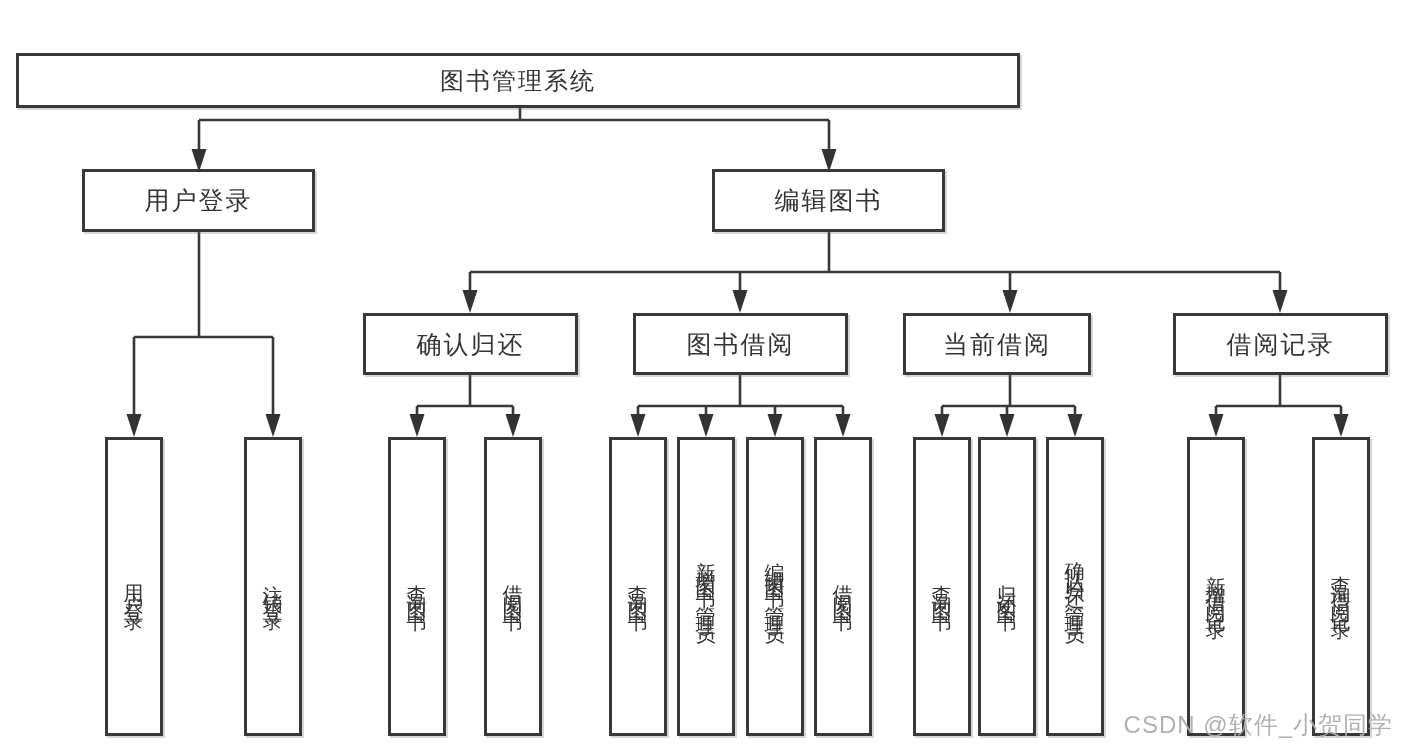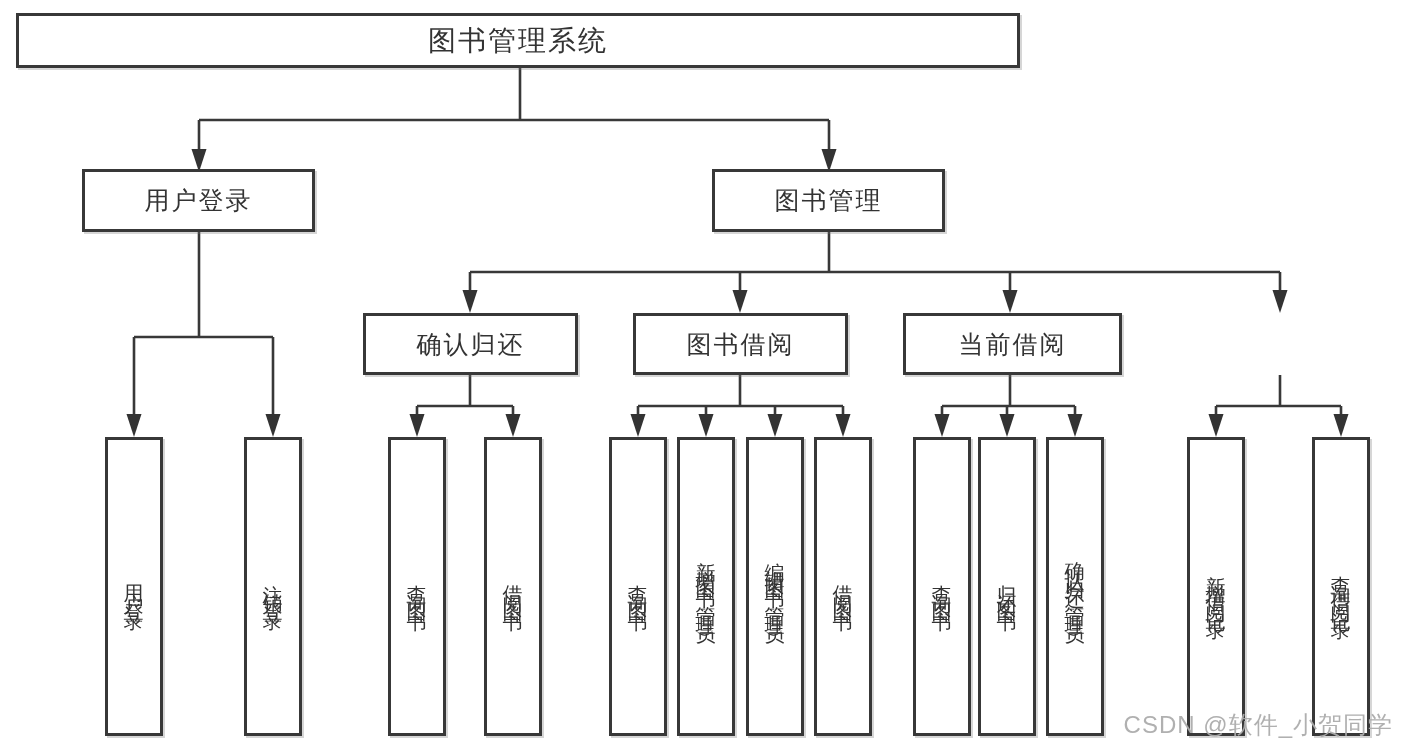--- a/index.html
+++ b/index.html
@@ -27,21 +27,21 @@
     align-items: center;
     justify-content: center;
     z-index: 2;
     color: #333333;
   }
   .hnode {
     font-size: 25px;
     letter-spacing: 2px;
     white-space: nowrap;
   }
-  .root-node { font-size: 28px; }
+  .root-node { font-size: 24px; margin-top: 40px; }
   .leaf {
     width: 58px;
     top: 437px;
     height: 299px;
     font-size: 20px;
   }
   .leaf .vtext {
     writing-mode: vertical-rl;
     letter-spacing: 9px;
     line-height: 1.0;
@@ -133,31 +133,34 @@
   </svg>
 
   <div class="node hnode root-node" style="left:16px; top:13px; width:1004px; height:55px;">
     <span>图书管理系统</span>
   </div>
 
   <div class="node hnode" style="left:82px; top:169px; width:233px; height:63px;">
     <span>用户登录</span>
   </div>
   <div class="node hnode" style="left:712px; top:169px; width:233px; height:63px;">
-    <span>图书管理</span>
+    <span>编辑图书</span>
   </div>
 
   <div class="node hnode" style="left:363px; top:313px; width:215px; height:62px;">
     <span>确认归还</span>
   </div>
   <div class="node hnode" style="left:633px; top:313px; width:215px; height:62px;">
     <span>图书借阅</span>
   </div>
-  <div class="node hnode" style="left:903px; top:313px; width:219px; height:62px;">
+  <div class="node hnode" style="left:903px; top:313px; width:188px; height:62px;">
     <span>当前借阅</span>
+  </div>
+  <div class="node hnode" style="left:1173px; top:313px; width:215px; height:62px;">
+    <span>借阅记录</span>
   </div>
 
   <div class="node leaf" style="left:105px;">
     <span class="vtext">用户登录</span>
   </div>
   <div class="node leaf" style="left:244px;">
     <span class="vtext">注销登录</span>
   </div>
 
   <div class="node leaf" style="left:388px;">

